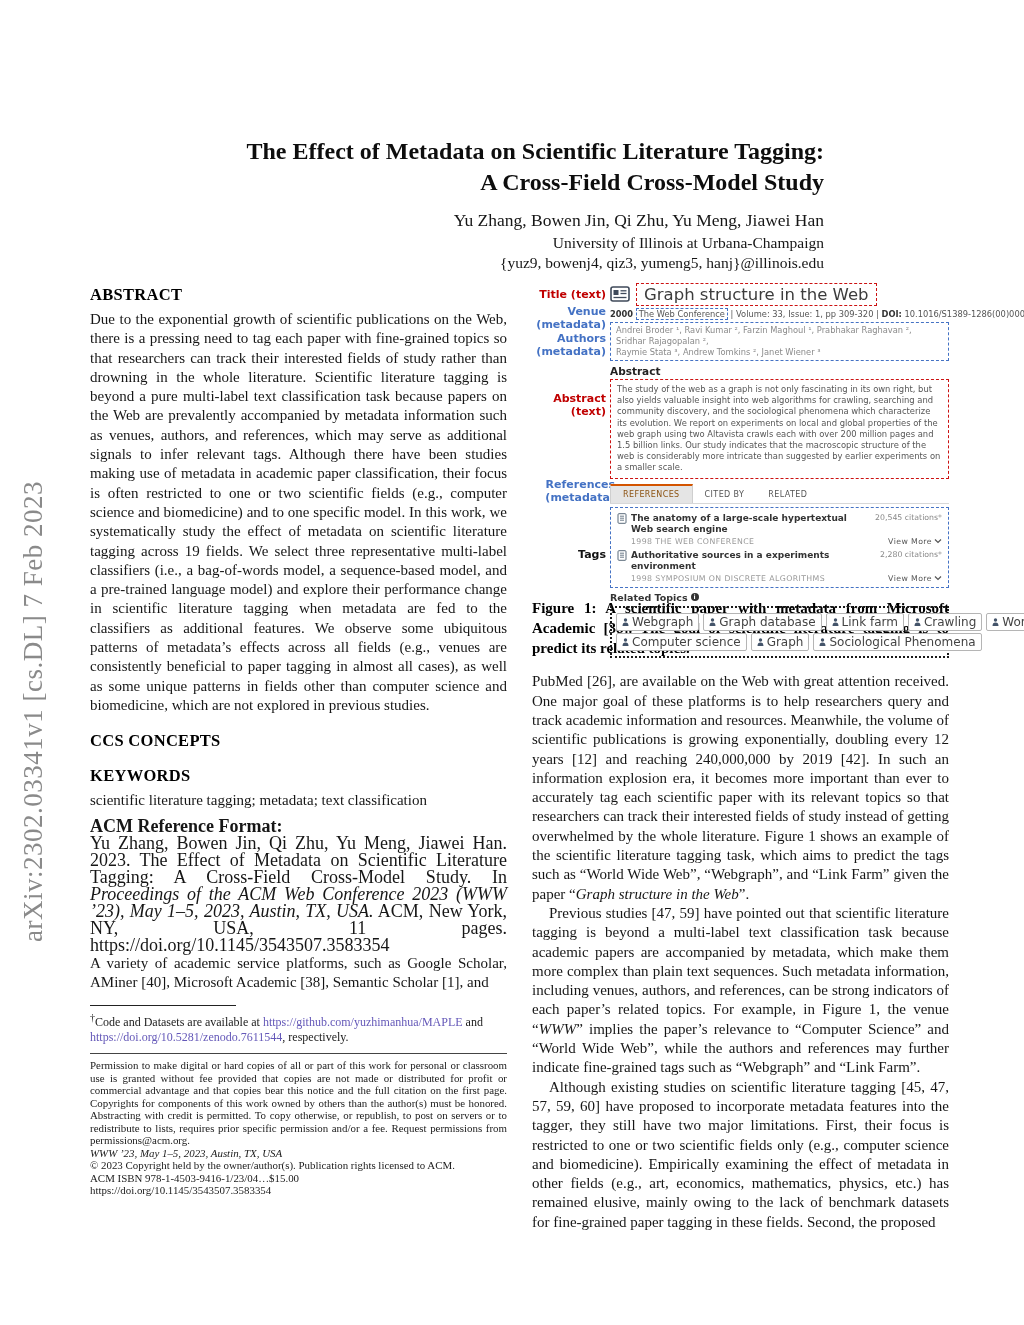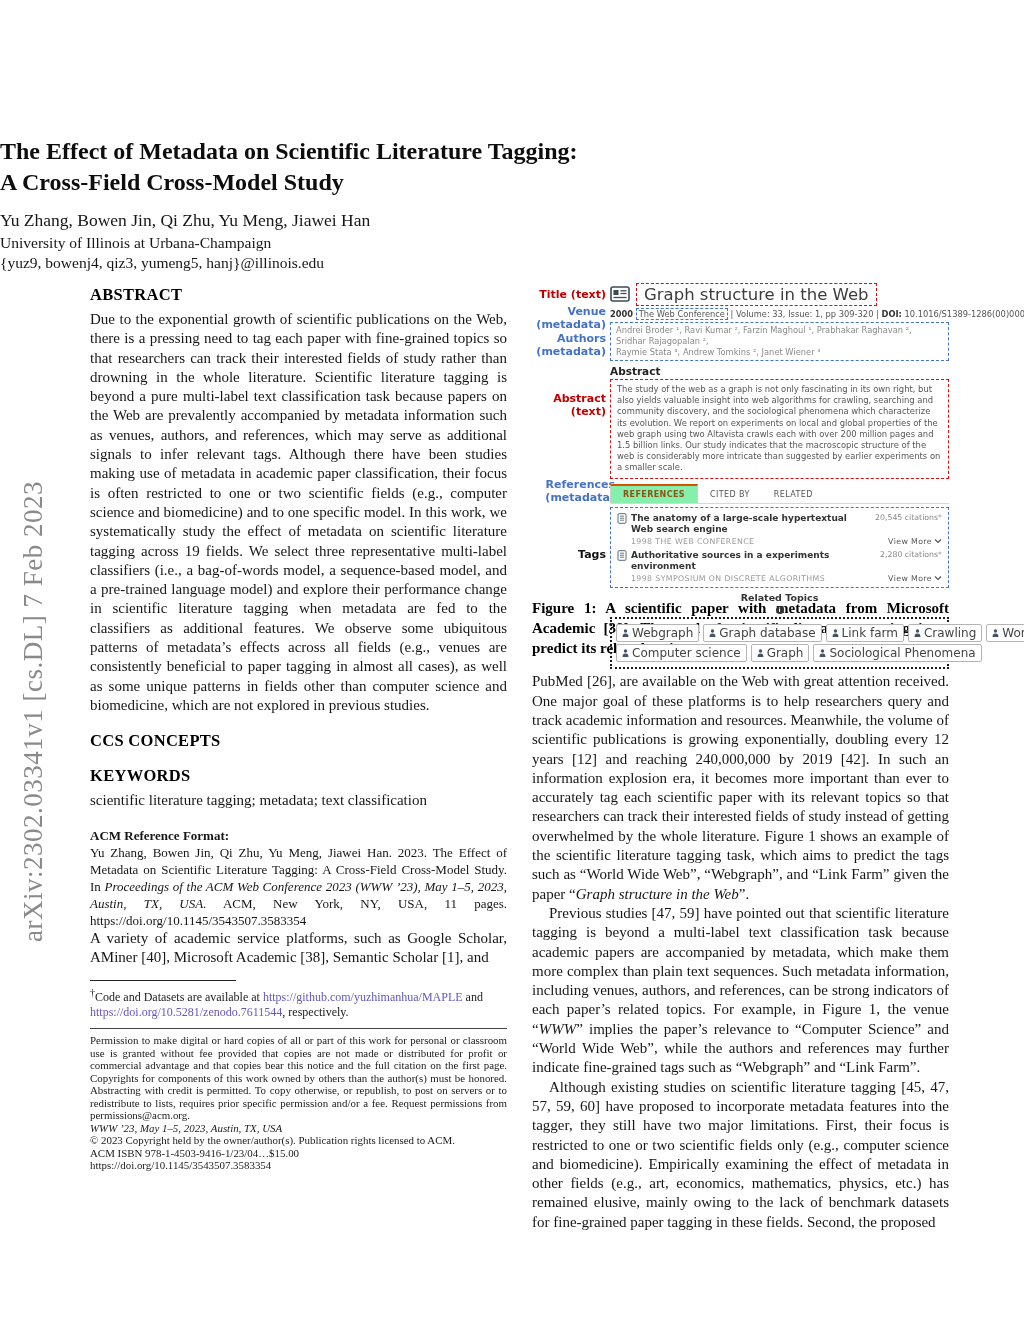--- a/index.html
+++ b/index.html
@@ -6,38 +6,38 @@
   body{
     width:1024px;height:1325px;background:#ffffff;position:relative;
     font-family:"Liberation Serif",serif;color:#161616;overflow:hidden;
   }
   
   .arxiv-banner{
     position:absolute;left:18px;top:942px;transform-origin:0 0;transform:rotate(-90deg);
     font-size:27px;color:#8a8a8a;white-space:nowrap;letter-spacing:.5px;
   }
   
-  .hdr{position:absolute;left:0;top:136px;width:824px;text-align:left;}
+  .hdr{position:absolute;left:0;top:136px;width:824px;text-align:right;}
   .hdr .title{font-size:24px;font-weight:bold;line-height:31px;color:#0d0d0d;}
   .hdr .authors{margin-top:12px;font-size:17.5px;}
   .hdr .affil{margin-top:3px;font-size:15.5px;}
   .hdr .emails{margin-top:2px;font-size:15.5px;}
   
   .col{position:absolute;top:285px;width:417px;}
   .col-left{left:90px;}
   .col-right{left:532px;top:283px;}
   .sec-h{font-size:16.5px;font-weight:bold;letter-spacing:.3px;margin:0 0 5px 0;color:#000;}
   p.body{font-size:15px;line-height:19.3px;text-align:justify;margin:0;}
   .b{font-weight:bold;}
   .i{font-style:italic;}
   .indent{text-indent:17px;}
   .link{color:#6458b8;text-decoration:none;}
   .ccs{font-size:15px;line-height:19.3px;text-align:justify;margin:0;}
   .kw{font-size:15px;line-height:19.3px;margin:0;}
-  .acmref{font-size:13px;line-height:17px;text-align:justify;margin:16px 0 0 0;}
+  .acmref{font-size:18px;line-height:17px;text-align:justify;margin:7px 0 0 0;}
   .acmref .lbl{font-weight:bold;}
   .intro-h{font-size:16.5px;font-weight:bold;margin:14px 0 6px 0;color:#000;}
   .intro-h .num{margin-right:17px;}
   .fnrule{width:146px;border-top:1.2px solid #222;margin-top:13px;}
   .footnote{font-size:12px;line-height:15px;margin-top:4px;color:#1a1a1a;}
   .permrule{width:100%;border-top:1px solid #444;margin-top:8px;}
   .perm{font-size:10.9px;line-height:12.5px;margin-top:5px;text-align:justify;color:#1a1a1a;}
   .perm .ln{text-align:left;}
   
   .fig{position:relative;height:306px;font-family:"DejaVu Sans",sans-serif;}
@@ -51,28 +51,28 @@
   .shot-title{border:1.6px dashed #cc1111;padding:1px 7px;font-size:16.5px;color:#3c3c3c;white-space:nowrap;}
   .meta-line{margin-top:3px;font-size:8.3px;color:#555;white-space:nowrap;}
   .meta-line .yr{font-weight:bold;color:#333;}
   .venue-box{border:1.2px dashed #4472c4;padding:0 2px;color:#555;}
   .meta-line .doi-l{font-weight:bold;color:#333;}
   .authors-box{margin-top:3px;border:1.6px dashed #4472c4;padding:2px 5px;font-size:8.3px;line-height:11px;color:#8a8a8a;}
   .abs-h{margin-top:4px;font-size:10.5px;font-weight:bold;color:#222;}
   .abs-box{margin-top:2px;border:1.6px dashed #cc1111;padding:4px 6px;font-size:8.4px;line-height:11.2px;color:#555;}
   .tabs{margin-top:4px;display:flex;align-items:flex-end;border-bottom:1px solid #d8d8d8;height:20px;}
   .tab{font-size:8px;color:#555;padding:4px 12px;letter-spacing:.4px;}
-  .tab.active{border:1px solid #cfcfcf;border-bottom:none;border-top:2px solid #d35400;color:#8c5313;font-weight:bold;background:#86efac;}
+  .tab.active{border:1px solid #cfcfcf;border-bottom:none;border-top:2px solid #d35400;color:#8c5313;font-weight:normal;background:#e5e5e5;}
   .refs-box{margin-top:3px;border:1.6px dashed #4472c4;padding:3px 6px;}
   .ref-row{display:flex;justify-content:space-between;align-items:flex-start;margin-top:2px;}
   .ref-title{font-size:9px;font-weight:bold;color:#333;display:flex;gap:4px;width:250px;line-height:11.5px;}
   .ref-cit{font-size:7.8px;color:#888;white-space:nowrap;}
   .ref-sub{display:flex;justify-content:space-between;font-size:7.8px;color:#999;letter-spacing:.4px;margin:1px 0 4px 14px;}
   .viewmore{color:#555;display:flex;align-items:center;gap:2px;}
-  .rel-h{margin-top:4px;font-size:9.5px;font-weight:bold;color:#333;display:flex;align-items:center;gap:3px;flex-direction:column;}
+  .rel-h{margin-top:4px;font-size:9.5px;font-weight:bold;color:#333;display:flex;align-items:center;gap:3px;}
   .info-dot{display:inline-block;width:8px;height:8px;border-radius:50%;background:#333;color:#fff;font-size:6px;line-height:8px;text-align:center;font-weight:bold;}
   .tags-box{margin-top:3px;border:2px dotted #1a1a1a;padding:3px 4px;}
   .chip-row{display:flex;gap:4px;margin:2px 0;}
   .chip{display:flex;align-items:center;gap:3px;border:1px solid #b5b5b5;border-radius:2px;padding:1px 5px;font-size:12px;color:#444;background:#fff;white-space:nowrap;}
   .caption{font-size:15px;font-weight:bold;line-height:19.8px;text-align:justify;margin:10px 0 0 0;color:#000;}
   .rc-p{margin-top:0;}
   svg{display:block;}
 </style>
 </head>
 <body>

